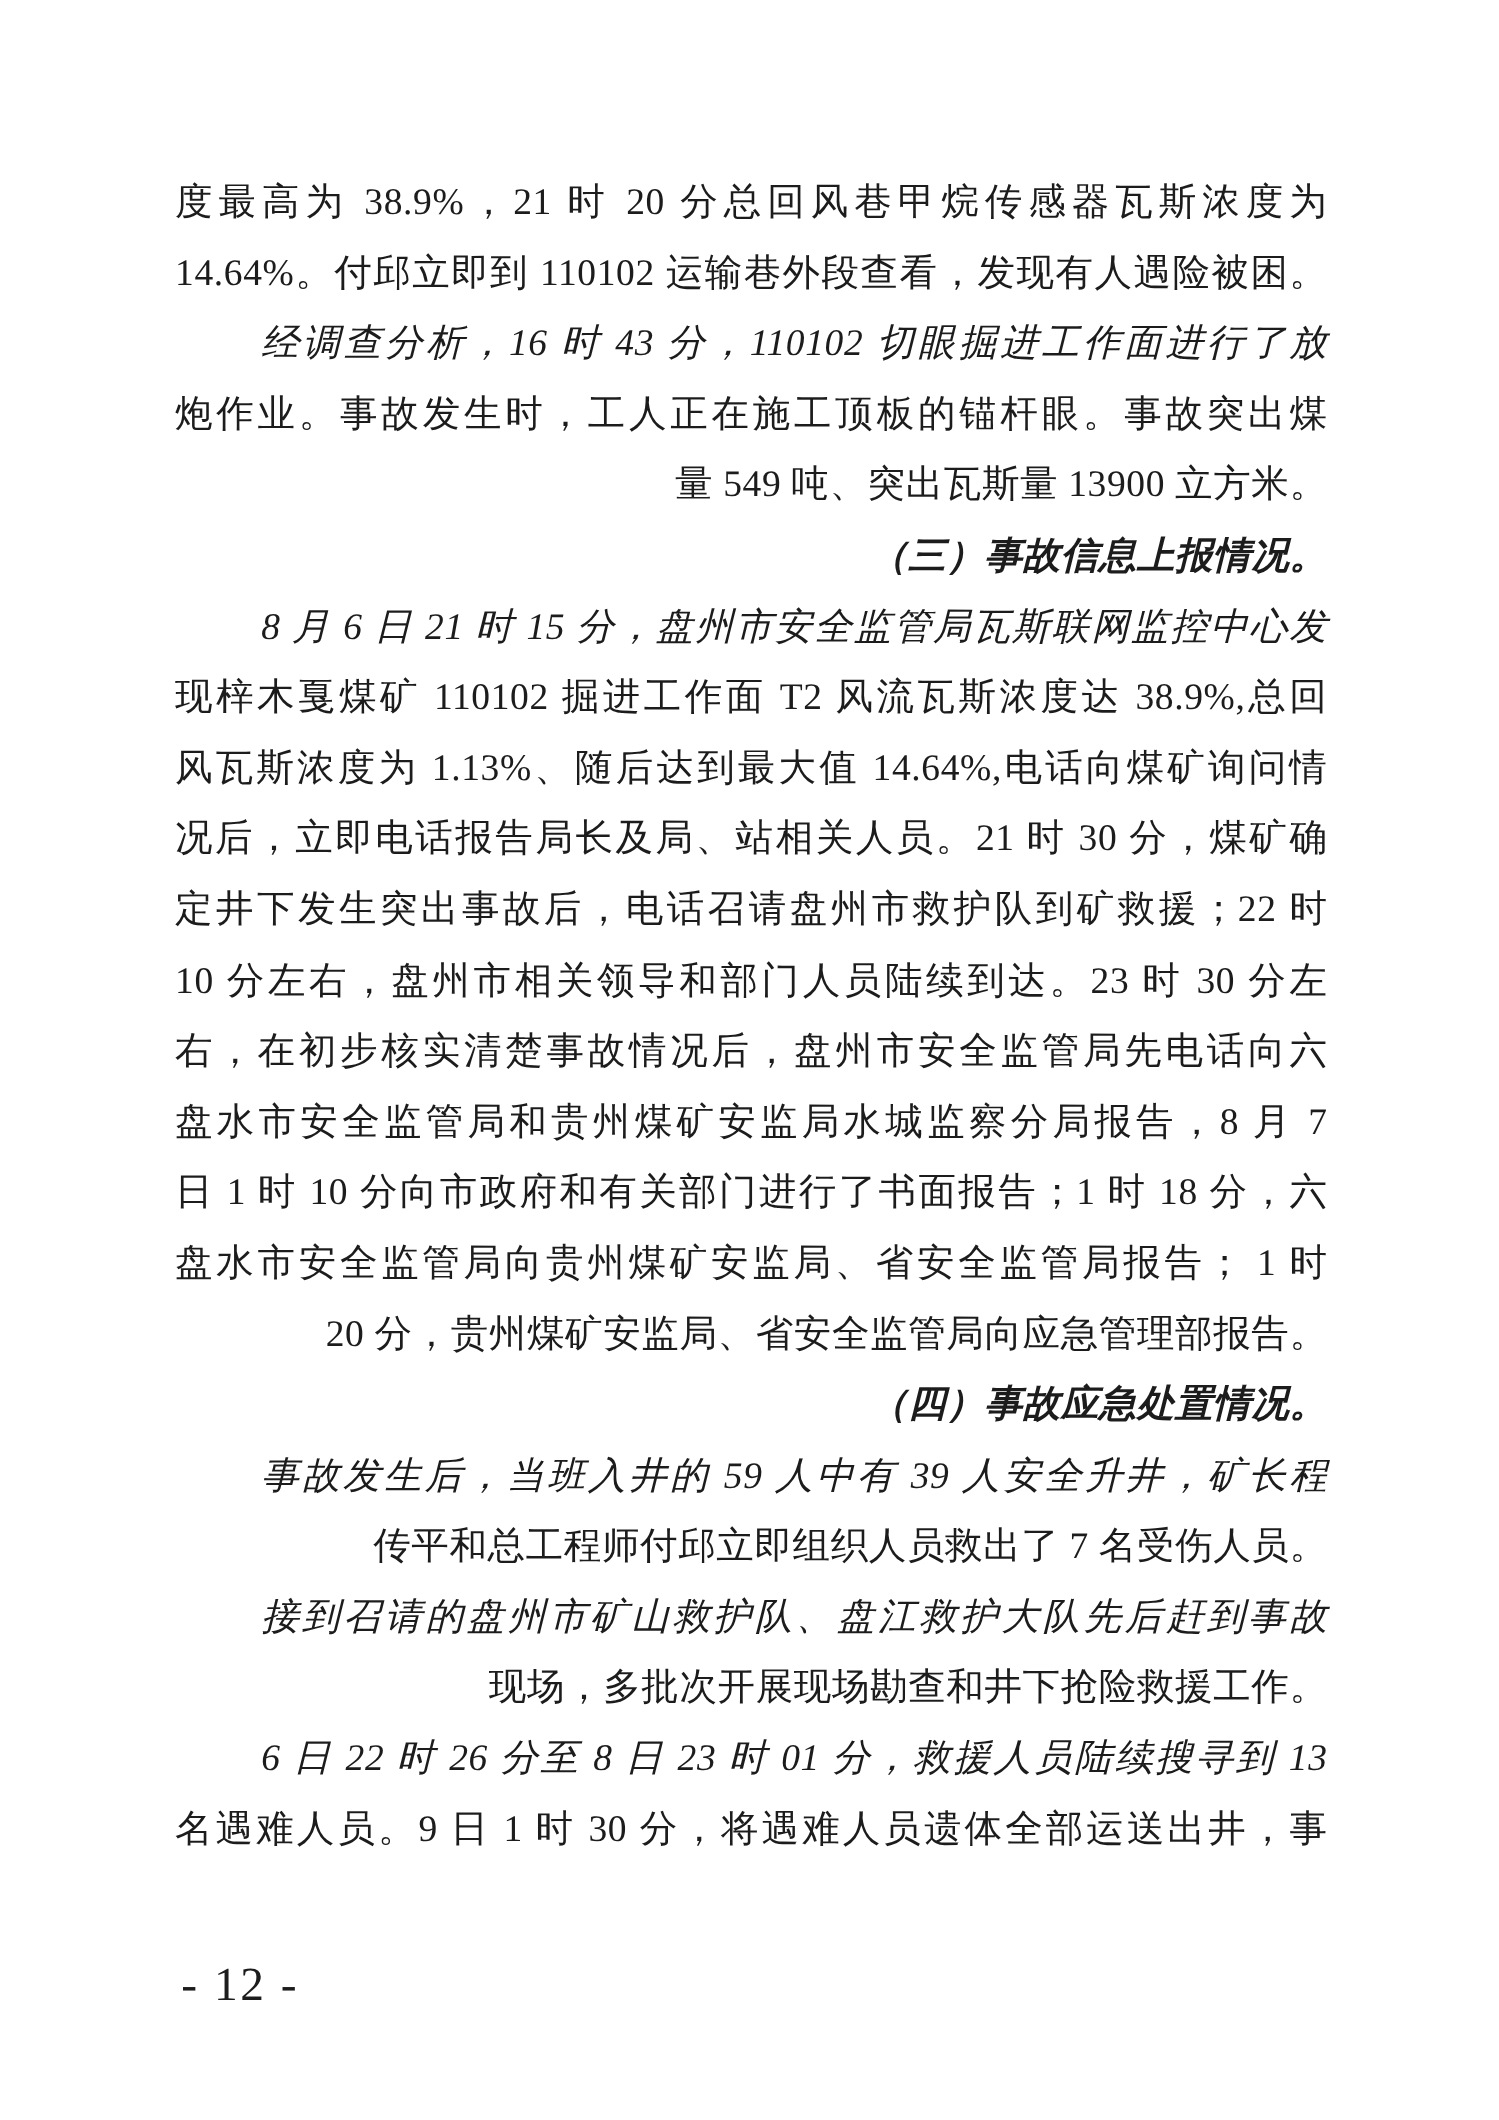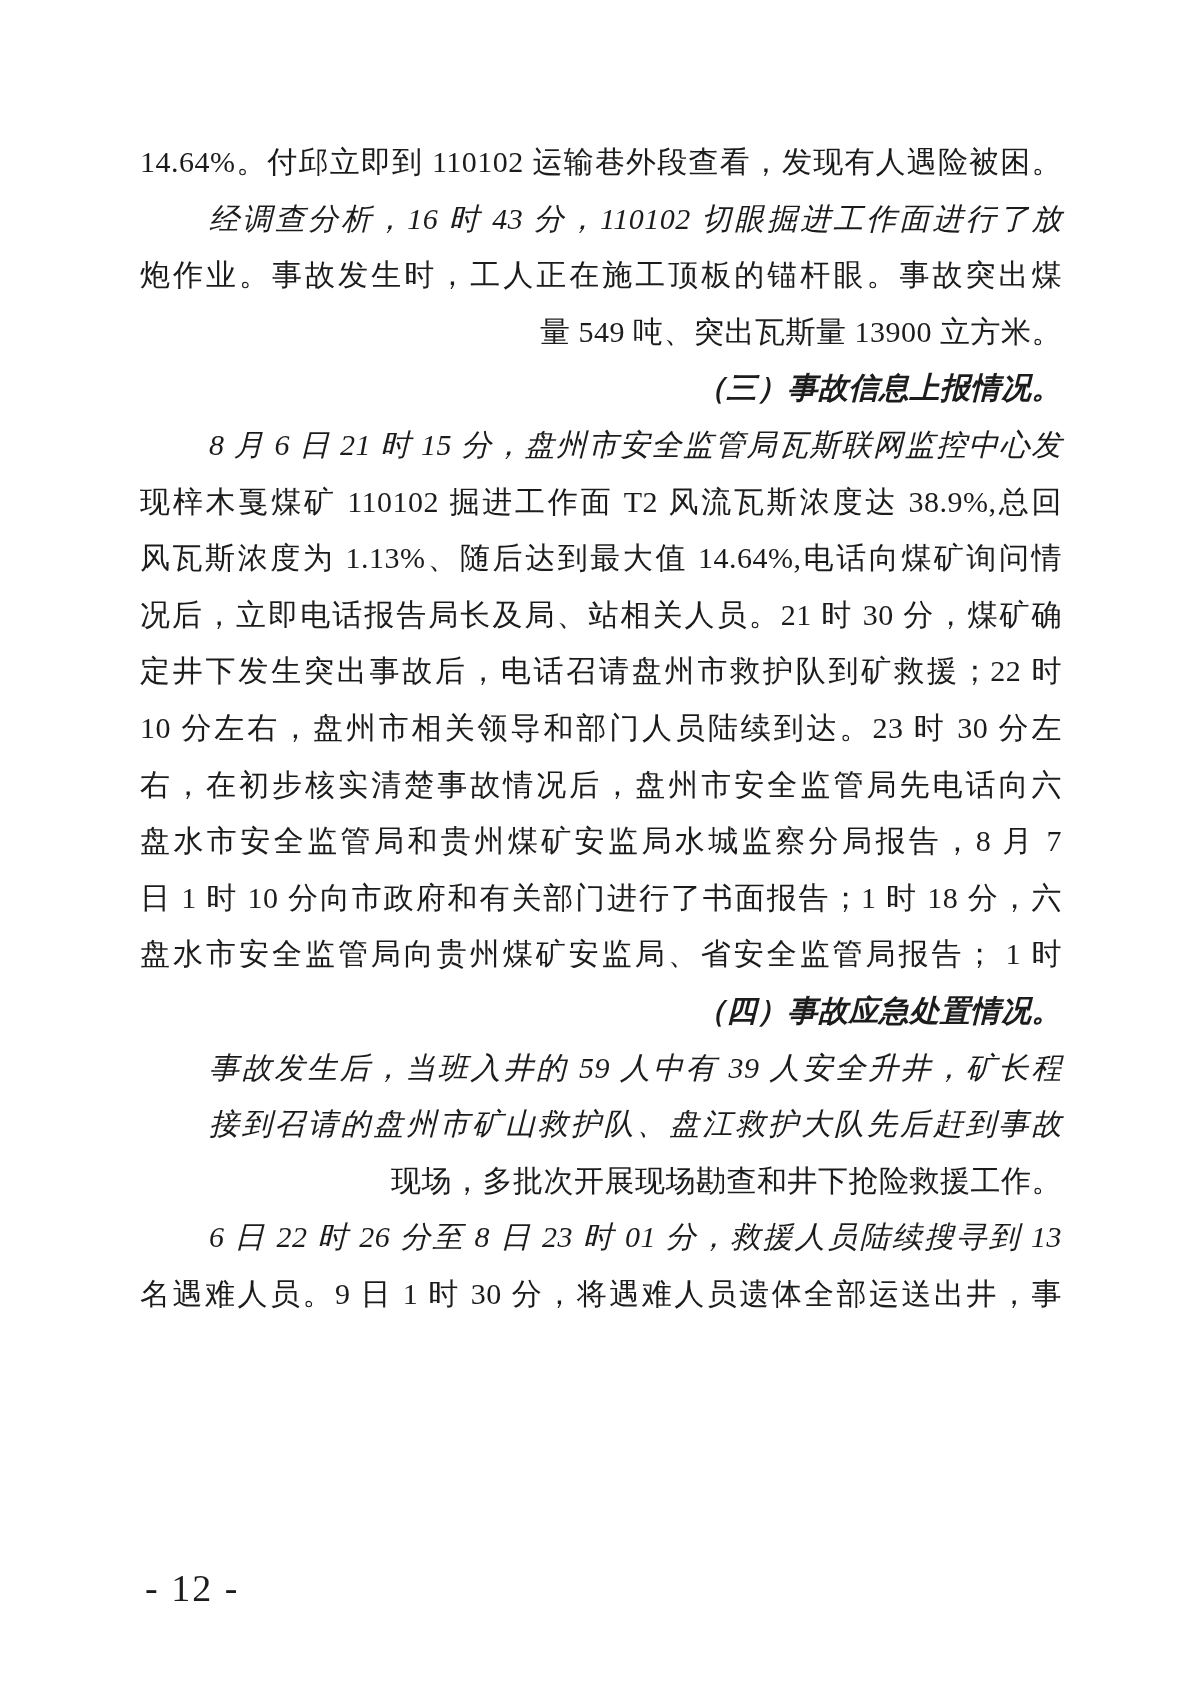--- a/index.html
+++ b/index.html
@@ -59,37 +59,40 @@
     color: #1c1c1c;
     letter-spacing: 2px;
   }
 </style>
 </head>
 <body>
 
 <div class="page">
 
   <div class="doc-body">
+    <div class="ln full">度最高为 38.9%，21 时 20 分总回风巷甲烷传感器瓦斯浓度为</div>
     <div class="ln full">14.64%。付邱立即到 110102 运输巷外段查看，发现有人遇险被困。</div>
     <div class="ln full indent">经调查分析，16 时 43 分，110102 切眼掘进工作面进行了放</div>
     <div class="ln full">炮作业。事故发生时，工人正在施工顶板的锚杆眼。事故突出煤</div>
     <div class="ln">量 549 吨、突出瓦斯量 13900 立方米。</div>
     <div class="ln indent bold">（三）事故信息上报情况。</div>
     <div class="ln full indent">8 月 6 日 21 时 15 分，盘州市安全监管局瓦斯联网监控中心发</div>
     <div class="ln full">现梓木戛煤矿 110102 掘进工作面 T2 风流瓦斯浓度达 38.9%,总回</div>
     <div class="ln full">风瓦斯浓度为 1.13%、随后达到最大值 14.64%,电话向煤矿询问情</div>
     <div class="ln full">况后，立即电话报告局长及局、站相关人员。21 时 30 分，煤矿确</div>
     <div class="ln full">定井下发生突出事故后，电话召请盘州市救护队到矿救援；22 时</div>
     <div class="ln full">10 分左右，盘州市相关领导和部门人员陆续到达。23 时 30 分左</div>
     <div class="ln full">右，在初步核实清楚事故情况后，盘州市安全监管局先电话向六</div>
     <div class="ln full">盘水市安全监管局和贵州煤矿安监局水城监察分局报告，8 月 7</div>
     <div class="ln full">日 1 时 10 分向市政府和有关部门进行了书面报告；1 时 18 分，六</div>
     <div class="ln full">盘水市安全监管局向贵州煤矿安监局、省安全监管局报告； 1 时</div>
+    <div class="ln">20 分，贵州煤矿安监局、省安全监管局向应急管理部报告。</div>
     <div class="ln indent bold">（四）事故应急处置情况。</div>
     <div class="ln full indent">事故发生后，当班入井的 59 人中有 39 人安全升井，矿长程</div>
+    <div class="ln">传平和总工程师付邱立即组织人员救出了 7 名受伤人员。</div>
     <div class="ln full indent">接到召请的盘州市矿山救护队、盘江救护大队先后赶到事故</div>
     <div class="ln">现场，多批次开展现场勘查和井下抢险救援工作。</div>
     <div class="ln full indent">6 日 22 时 26 分至 8 日 23 时 01 分，救援人员陆续搜寻到 13</div>
     <div class="ln full">名遇难人员。9 日 1 时 30 分，将遇难人员遗体全部运送出井，事</div>
   </div>
 
   <div class="page-footer">- 12 -</div>
 
 </div>
 

